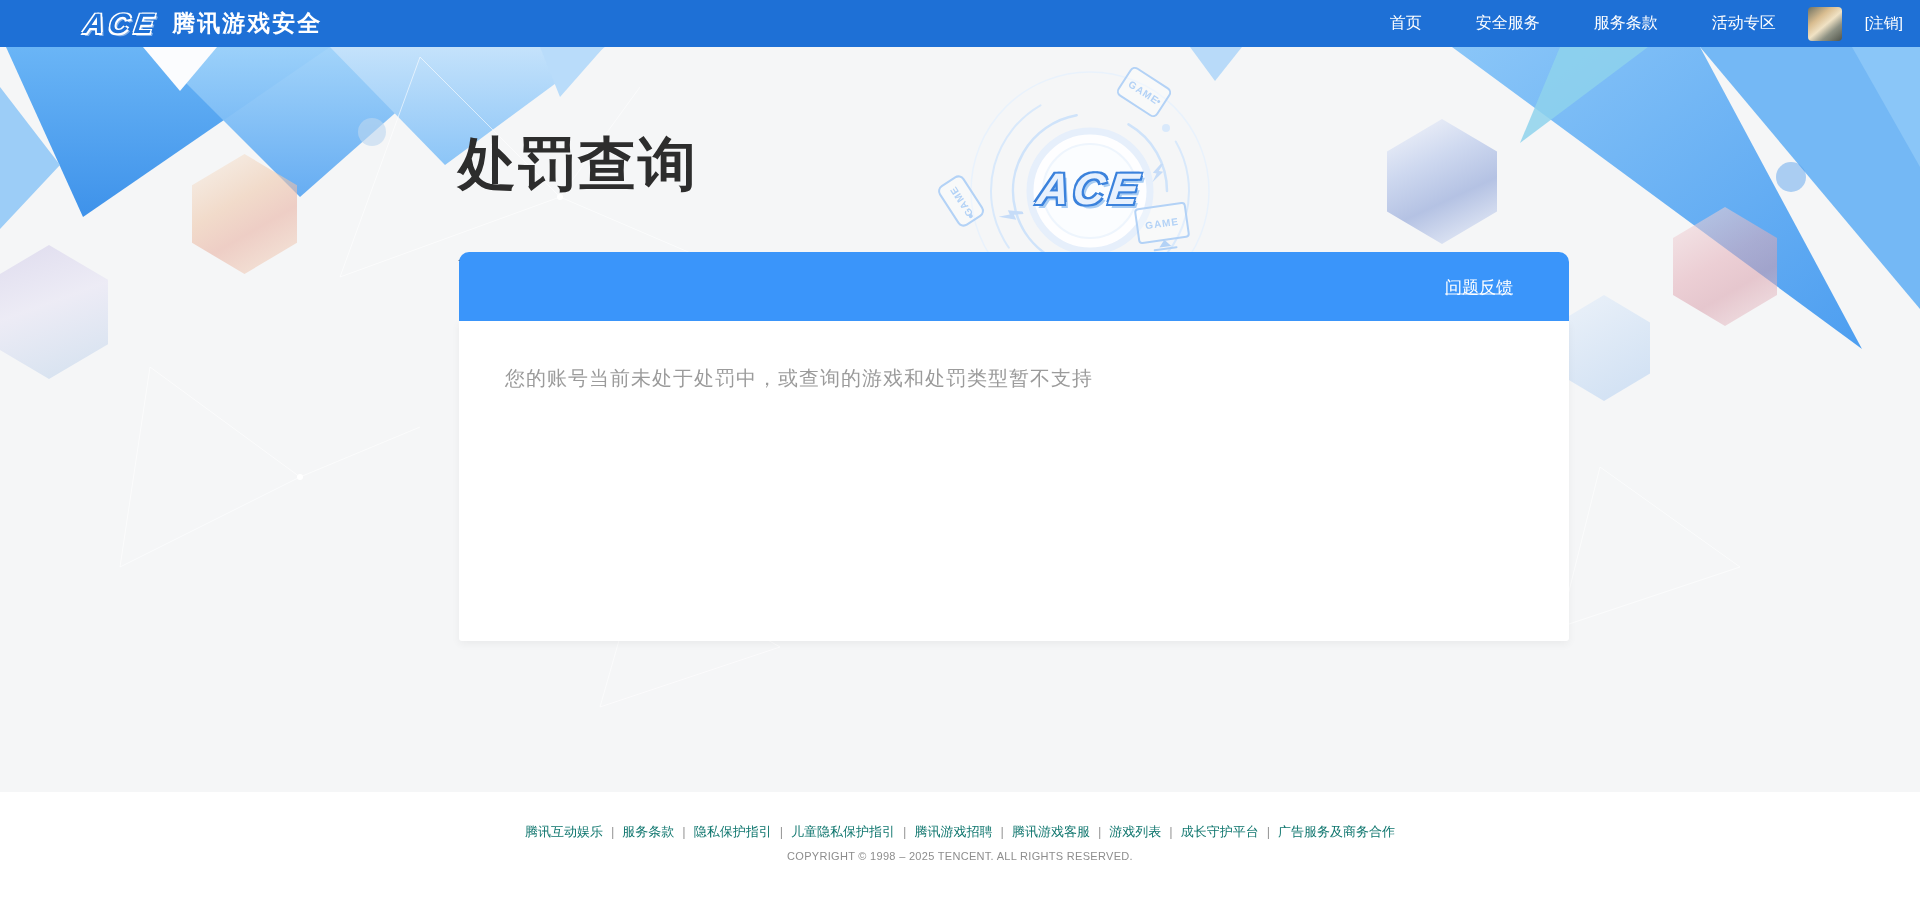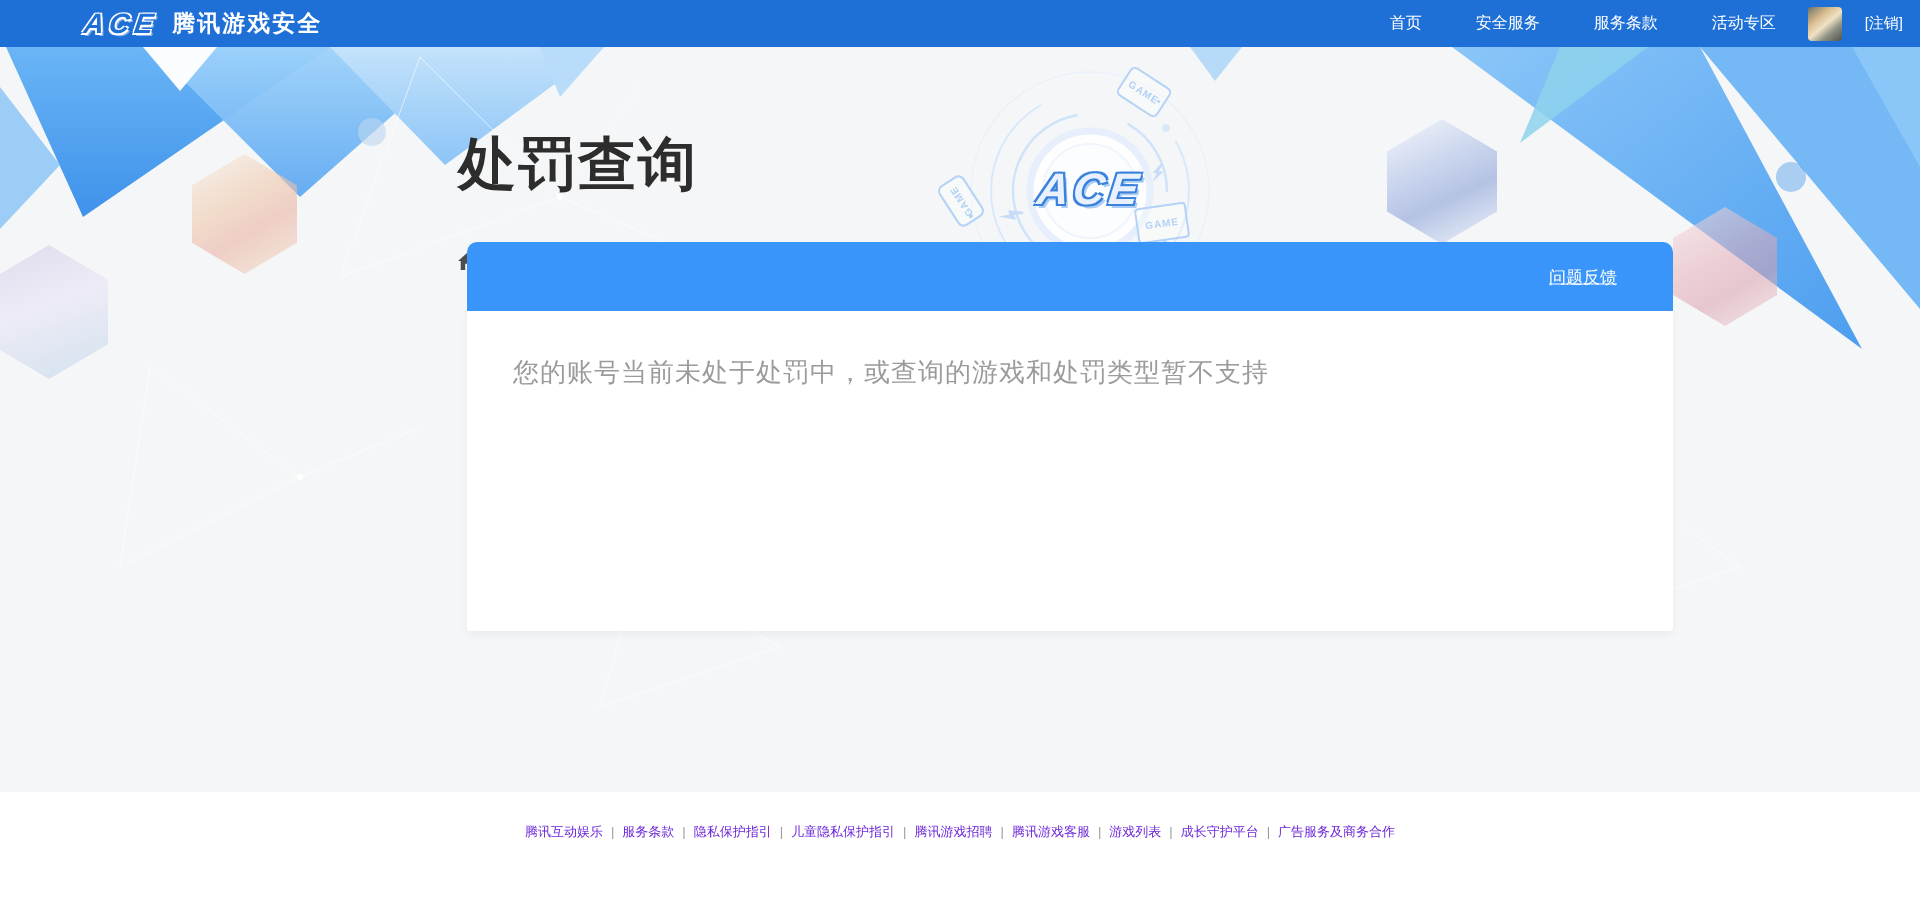--- a/index.html
+++ b/index.html
@@ -73,31 +73,31 @@
   .hero-title { position:absolute; left:458px; top:85px; font-size:58px; font-weight:700;
     color:#2d2d2d; letter-spacing:2px; line-height:1.1; }
   .breadcrumb { position:absolute; left:458px; top:205px; display:flex; align-items:center; font-size:14px; color:#666; }
   .crumb-home-icon { margin-right:9px; display:flex; align-items:center; }
   .breadcrumb .list-sep { color:#888; margin:0 9px; font-size:13px; }
   .crumb-link { color:#666; text-decoration:none; cursor:pointer; }
   .crumb-link:last-of-type { color:#3e8ef0; }
   .crumb-label { margin-right:6px; }
 
   
-  .card { position:absolute; left:459px; top:242px; width:1206px; z-index:10;margin-left:8px; }
+  .card { position:absolute; left:459px; top:252px; width:1110px; z-index:10; }
   .card-header { height:69px; background:#3a95fa; border-radius:10px 10px 0 0; position:relative; }
   .feedback-link { position:absolute; right:56px; top:50%; transform:translateY(-50%);
     color:#fff; font-size:17px; text-decoration:underline; cursor:pointer; }
   .card-body { height:320px; background:#fff; border-radius:0 0 3px 3px; box-shadow:0 3px 8px rgba(0,0,0,.05); }
-  .result-message { padding:44px 40px 0 46px; font-size:26px; color:#9b9b9b; letter-spacing:1px; }
+  .result-message { padding:44px 40px 0 46px; font-size:20px; color:#9b9b9b; letter-spacing:1px; }
 
   
   .footer { position:absolute; top:792px; left:0; width:1920px; height:127px; background:#fff; text-align:center; }
   .footer-links { padding-top:31px; font-size:13px; color:#6a6a6a; }
-  .footer-link { color:#6d28d9; text-decoration:none; cursor:pointer; }
+  .footer-link { color:#0f766e; text-decoration:none; cursor:pointer; }
   .footer-links .list-sep { color:#9a9a9a; margin:0 8px; }
   .copyright { margin-top:9px; font-size:11px; color:#8d8d8d; letter-spacing:.3px; }
   .company { margin-top:7px; font-size:13.5px; color:#8d8d8d; }
 </style>
 </head>
 <body>
 
 <div class="page">
 
   <div class="topnav">
@@ -232,15 +232,16 @@
     </div>
     <div class="card-body">
       <div class="result-message">您的账号当前未处于处罚中，或查询的游戏和处罚类型暂不支持</div>
     </div>
   </div>
 
   <div class="footer">
     <div class="footer-links">
       
     <a class="footer-link">腾讯互动娱乐</a><span class="list-sep">|</span><a class="footer-link">服务条款</a><span class="list-sep">|</span><a class="footer-link">隐私保护指引</a><span class="list-sep">|</span><a class="footer-link">儿童隐私保护指引</a><span class="list-sep">|</span><a class="footer-link">腾讯游戏招聘</a><span class="list-sep">|</span><a class="footer-link">腾讯游戏客服</a><span class="list-sep">|</span><a class="footer-link">游戏列表</a><span class="list-sep">|</span><a class="footer-link">成长守护平台</a><span class="list-sep">|</span><a class="footer-link">广告服务及商务合作</a></div>
+    <div class="copyright">COPYRIGHT © 1998 – 2025 TENCENT. ALL RIGHTS RESERVED.</div>
   </div>
 
 </div>
 
 </body></html>

